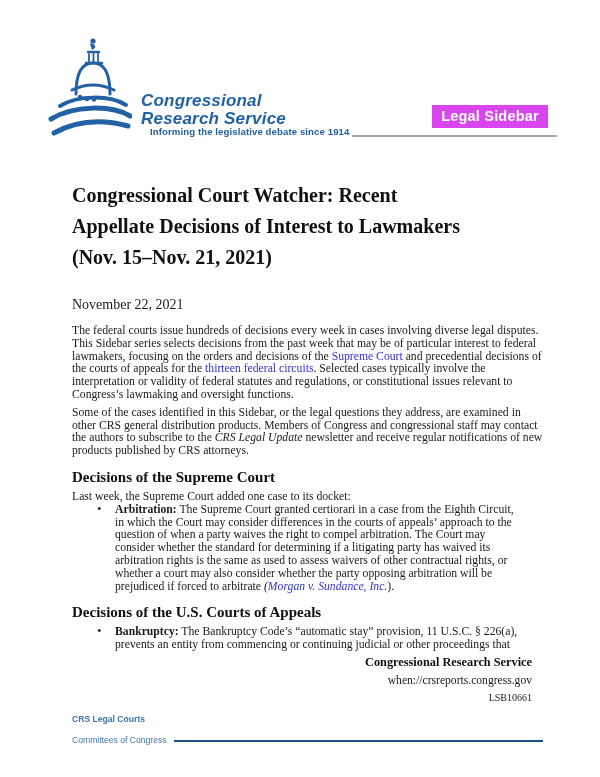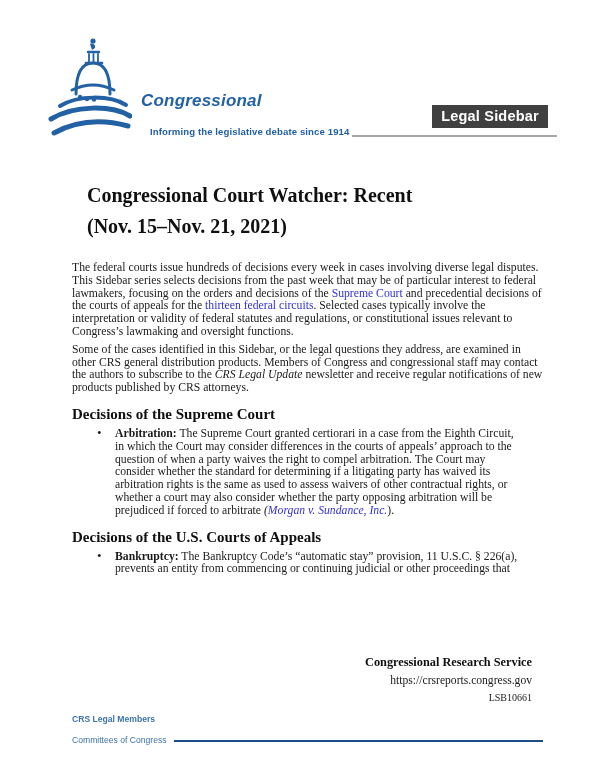--- a/index.html
+++ b/index.html
@@ -18,29 +18,29 @@
     font-size:17px; line-height:17.5px; color:#2361a5; letter-spacing:0.2px;
   }
   .tagline {
     position:absolute; left:150px; top:126px;
     font-family:"Liberation Sans", sans-serif; font-weight:bold;
     font-size:9.6px; color:#2361a5; letter-spacing:0.1px;
   }
   .header-rule { position:absolute; left:352px; top:135px; width:205px; height:2px; background:#a6a6a6; }
   .badge {
     position:absolute; left:432px; top:105px; width:116px; height:23px;
-    background:#404040; color:#ffffff; text-align:center;
+    background:#d946ef; color:#ffffff; text-align:center;
     font-family:"Liberation Sans", sans-serif; font-weight:bold; font-size:14.5px;
     line-height:23px; letter-spacing:0.2px;
   }
   
   .main { position:absolute; left:72px; top:180px; width:473px; }
-  .title { font-size:20px; font-weight:bold; line-height:31px; color:#101010;margin-left:15px; }
+  .title { font-size:20px; font-weight:bold; line-height:31px; color:#101010; }
   .date { margin-top:24px; font-size:14px; }
-  .para { margin-top:20px; font-size:11.7px; line-height:12.8px; }
+  .para { margin-top:12px; font-size:11.7px; line-height:12.8px; }
   .para + .para { margin-top:5px; }
   .seg-link { color:#3232d8; }
   .seg-link-italic { color:#3232d8; font-style:italic; }
   .seg-italic { font-style:italic; }
   .seg-bold { font-weight:bold; }
   h2.section-heading {
     margin-top:10px; margin-bottom:4px;
     font-size:15px; font-weight:bold; line-height:19px; color:#101010;
   }
   .lead { font-size:11.7px; line-height:12.8px; }
@@ -83,57 +83,61 @@
     <circle cx="36" cy="61" r="2.2" fill="#2361a5" stroke="none"></circle>
     <circle cx="43" cy="63" r="2.2" fill="#2361a5" stroke="none"></circle>
     <circle cx="50" cy="63.5" r="2.2" fill="#2361a5" stroke="none"></circle>
     <path d="M16,70 C34,59 66,59 82,69" stroke-width="4"></path>
     <path d="M7,83 C30,69 68,69 86,80" stroke-width="5"></path>
     <path d="M10,97 C32,85 58,83 84,90" stroke-width="5"></path>
   </svg>
 
   <div class="wordmark">
     <div>Congressional</div>
+    <div>Research Service</div>
   </div>
   <div class="tagline">Informing the legislative debate since 1914</div>
   <div class="header-rule"></div>
   <div class="badge">Legal Sidebar</div>
 
   <div class="main">
     <h1 class="title">
       <div>Congressional Court Watcher: Recent</div>
+      <div>Appellate Decisions of Interest to Lawmakers</div>
       <div>(Nov. 15–Nov. 21, 2021)</div>
     </h1>
 
+    <div class="date">November 22, 2021</div>
 
     <p class="para"><span>The federal courts issue hundreds of decisions every week in cases involving diverse legal disputes. This Sidebar series selects decisions from the past week that may be of particular interest to federal lawmakers, focusing on the orders and decisions of the </span><span class="seg-link">Supreme Court</span><span> and precedential decisions of the courts of appeals for the </span><span class="seg-link">thirteen federal circuits</span><span>. Selected cases typically involve the interpretation or validity of federal statutes and regulations, or constitutional issues relevant to Congress’s lawmaking and oversight functions.</span></p>
     <p class="para"><span>Some of the cases identified in this Sidebar, or the legal questions they address, are examined in other CRS general distribution products. Members of Congress and congressional staff may contact the authors to subscribe to the </span><span class="seg-italic">CRS Legal Update</span><span> newsletter and receive regular notifications of new products published by CRS attorneys.</span></p>
 
     <div class="section-block">
       <h2 class="section-heading">Decisions of the Supreme Court</h2>
+      <p class="lead">Last week, the Supreme Court added one case to its docket:</p>
       <ul class="bullets">
         <li><span class="seg-bold">Arbitration:</span><span> The Supreme Court granted certiorari in a case from the Eighth Circuit, in which the Court may consider differences in the courts of appeals’ approach to the question of when a party waives the right to compel arbitration. The Court may consider whether the standard for determining if a litigating party has waived its arbitration rights is the same as used to assess waivers of other contractual rights, or whether a court may also consider whether the party opposing arbitration will be prejudiced if forced to arbitrate </span><span class="seg-italic">(</span><span class="seg-link-italic">Morgan v. Sundance, Inc.</span><span>).</span></li>
       </ul>
     </div>
 
     <div class="section-block">
       <h2 class="section-heading">Decisions of the U.S. Courts of Appeals</h2>
       <ul class="bullets">
         <li><span class="seg-bold">Bankruptcy:</span><span> The Bankruptcy Code’s “automatic stay” provision, 11 U.S.C. § 226(a), prevents an entity from commencing or continuing judicial or other proceedings that</span></li>
       </ul>
     </div>
   </div>
 
   <div class="footer-right">
     <div class="org">Congressional Research Service</div>
-    <div class="url">https://crsreports.congress.gov</div>
+    <div class="url">when://crsreports.congress.gov</div>
     <div class="doc-id">LSB10661</div>
   </div>
 
   <div class="footer-left">
-    <div class="fl1">CRS Legal Members</div>
+    <div class="fl1">CRS Legal Courts</div>
     <div class="fl3-row">
       <span>Committees of Congress</span>
       <span class="rule"></span>
     </div>
   </div>
 
 </div>
 
 </body></html>

